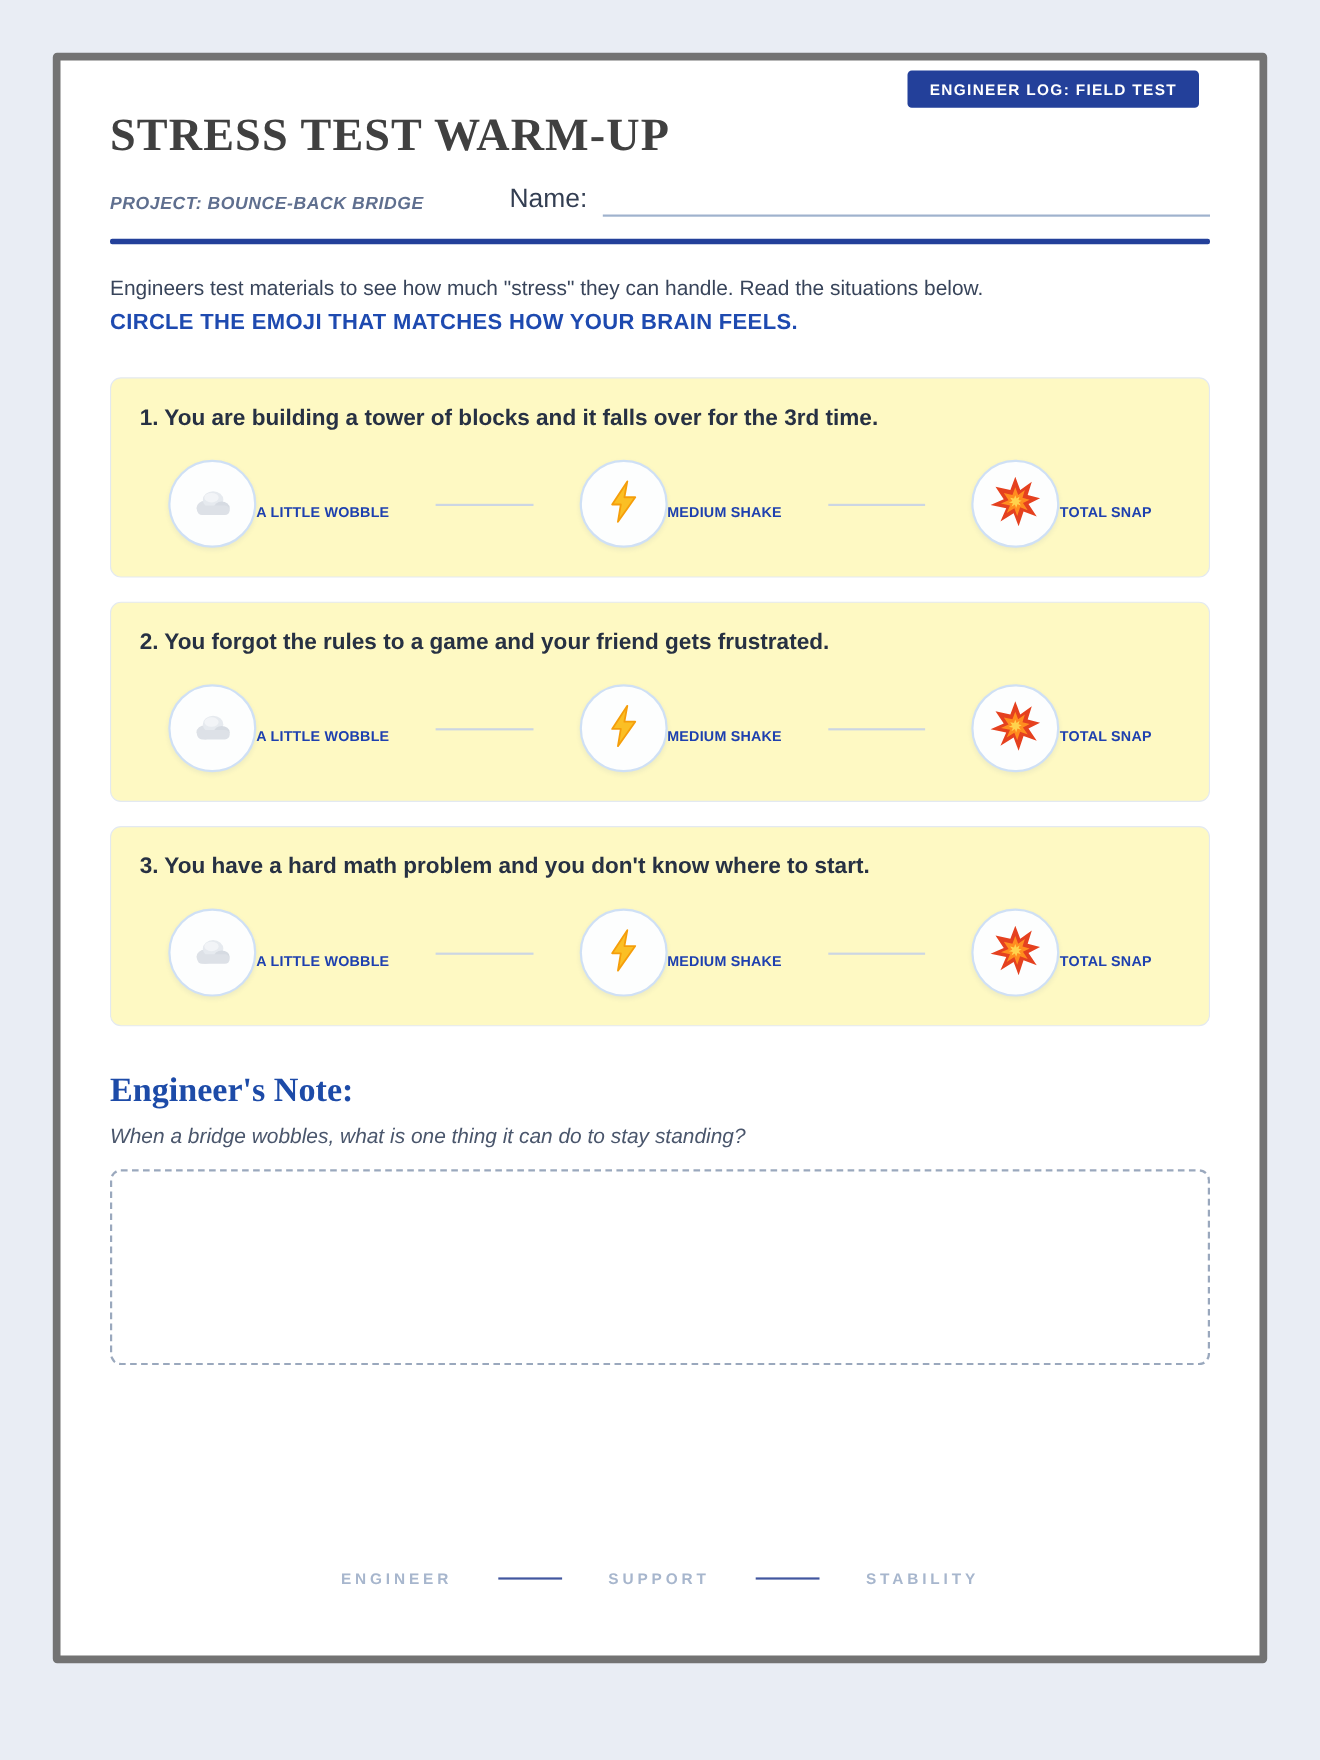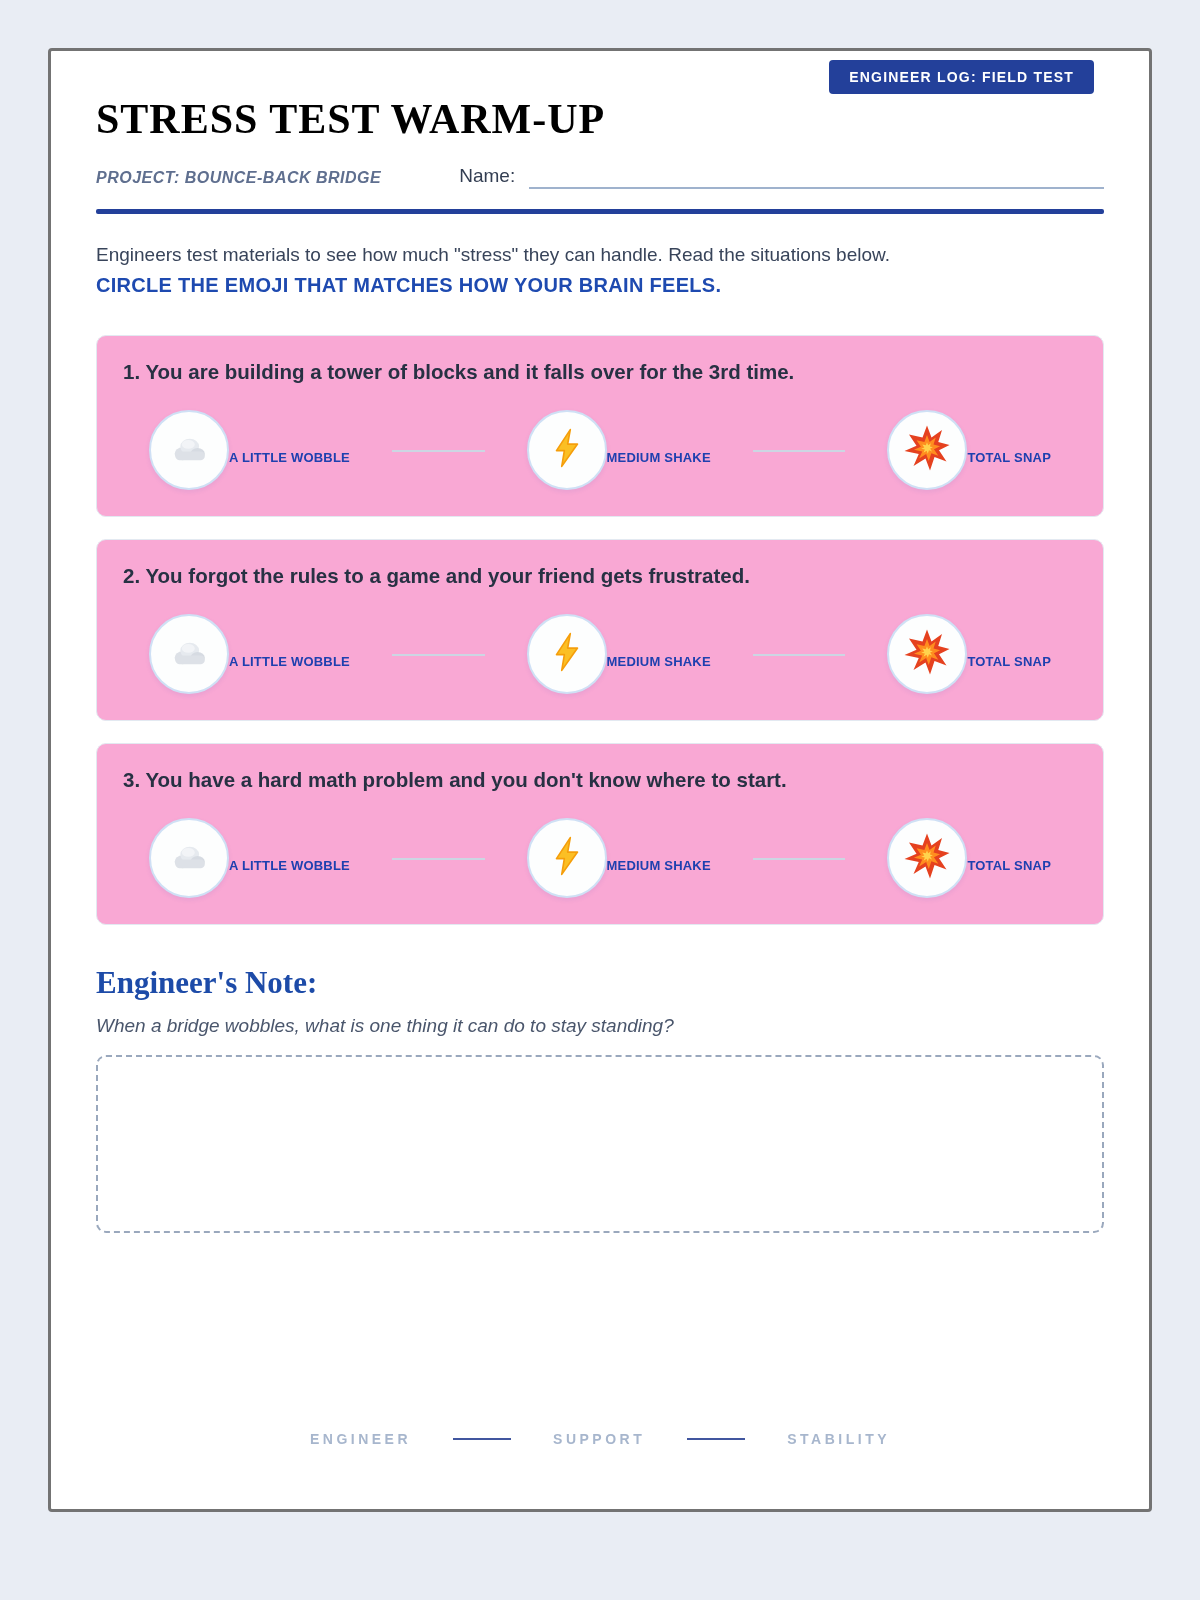--- a/index.html
+++ b/index.html
@@ -8,21 +8,21 @@
     background: #e9edf4;
     font-family: "Liberation Sans", sans-serif;
     color: #2b3548;
   }
   .wrap { padding: 48px 48px 0; }
   .page {
     position: relative;
     width: 1104px;
     height: 1464px;
     background: #ffffff;
-    border: 3px solid #737373;
+    border: 7px solid #737373;
     border-radius: 4px;
   }
   .page-inner { padding: 44px 45px 0; }
 
   .badge {
     position: absolute;
     top: 9px;
     right: 55px;
     background: #23409a;
     color: #ffffff;
@@ -31,38 +31,38 @@
     letter-spacing: 1.2px;
     padding: 9px 20px;
     border-radius: 4px;
   }
 
   .title {
     font-family: "Liberation Serif", serif;
     font-size: 42px;
     font-weight: bold;
     letter-spacing: 1px;
-    color: #000000;
+    color: #404040;
   }
 
   .meta-row {
     display: flex;
     align-items: flex-end;
     margin-top: 20px;
   }
   .project {
     font-size: 16px;
     font-weight: bold;
     font-style: italic;
     color: #5f6f8f;
     letter-spacing: 0.5px;
     padding-bottom: 2px;
   }
   .name-label {
-    font-size: 19px;
+    font-size: 24px;
     color: #333e52;
     margin-left: 78px;
     padding-bottom: 2px;
   }
   .name-line {
     flex: 1;
     margin-left: 14px;
     height: 26px;
     border-bottom: 2px solid #9fb2cd;
   }
@@ -82,21 +82,21 @@
   .instruction {
     margin-top: 8px;
     font-size: 20px;
     font-weight: bold;
     color: #1e4ab0;
     letter-spacing: 0.3px;
   }
 
   .card {
     margin-top: 22px;
-    background: #f9a8d4;
+    background: #fef9c3;
     border: 1px solid #e3e9f1;
     border-radius: 10px;
     padding: 24px 26px 26px;
   }
   .card.first { margin-top: 38px; }
   .q-text {
     font-size: 20.5px;
     font-weight: bold;
     color: #273143;
   }

